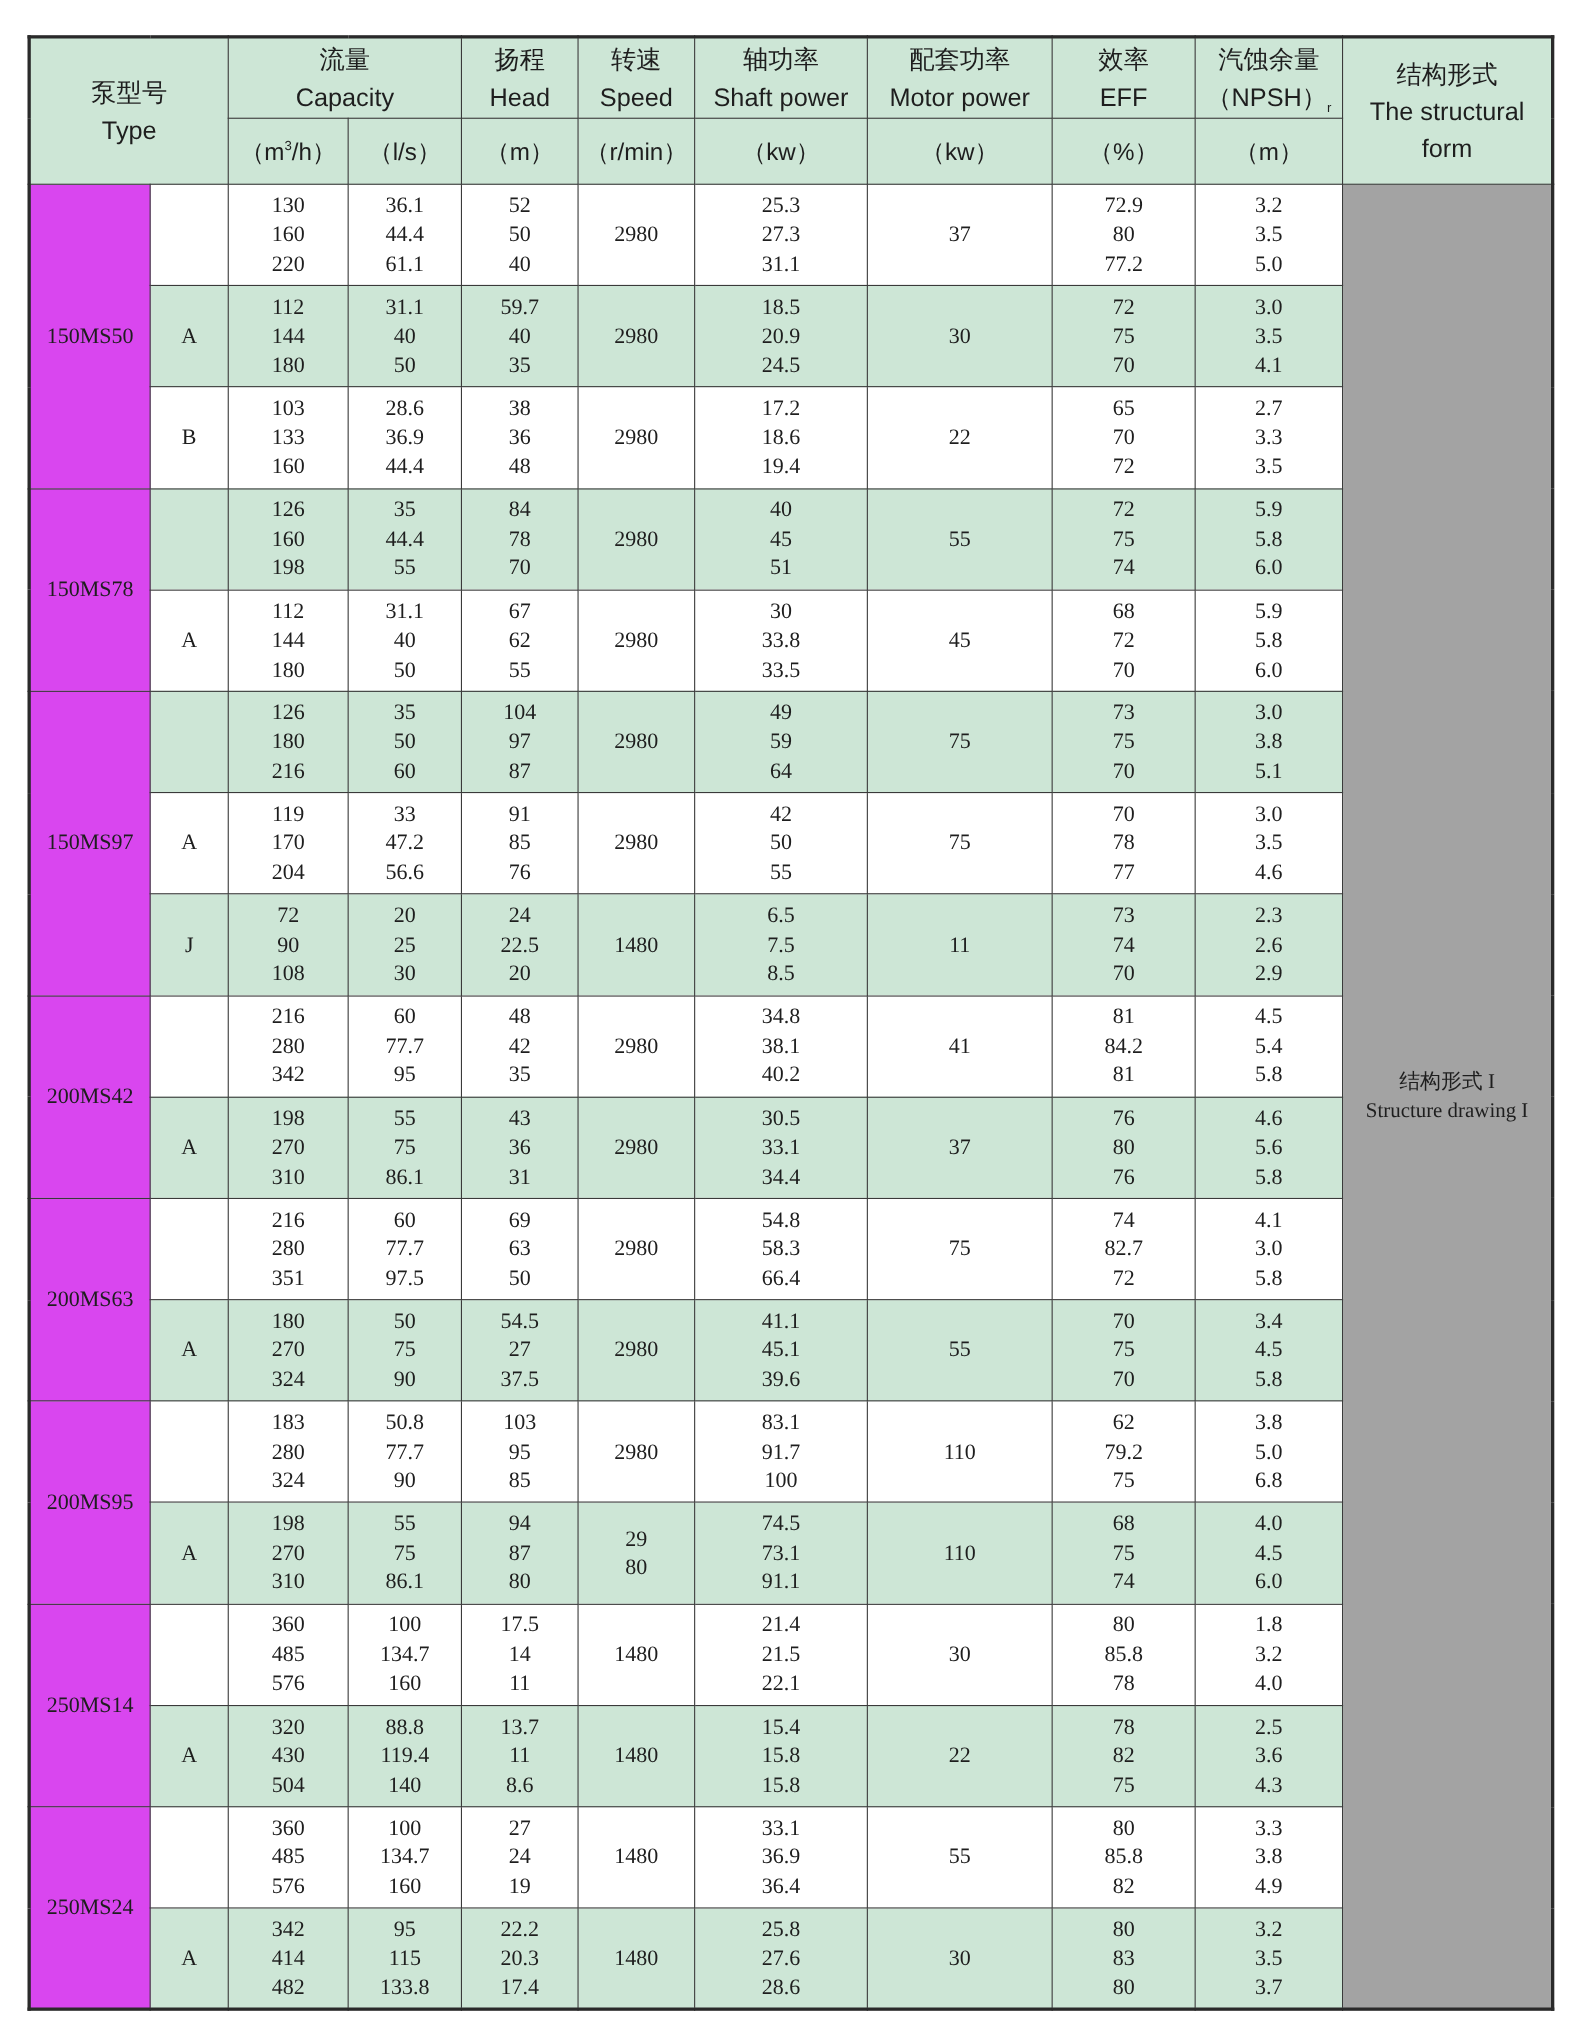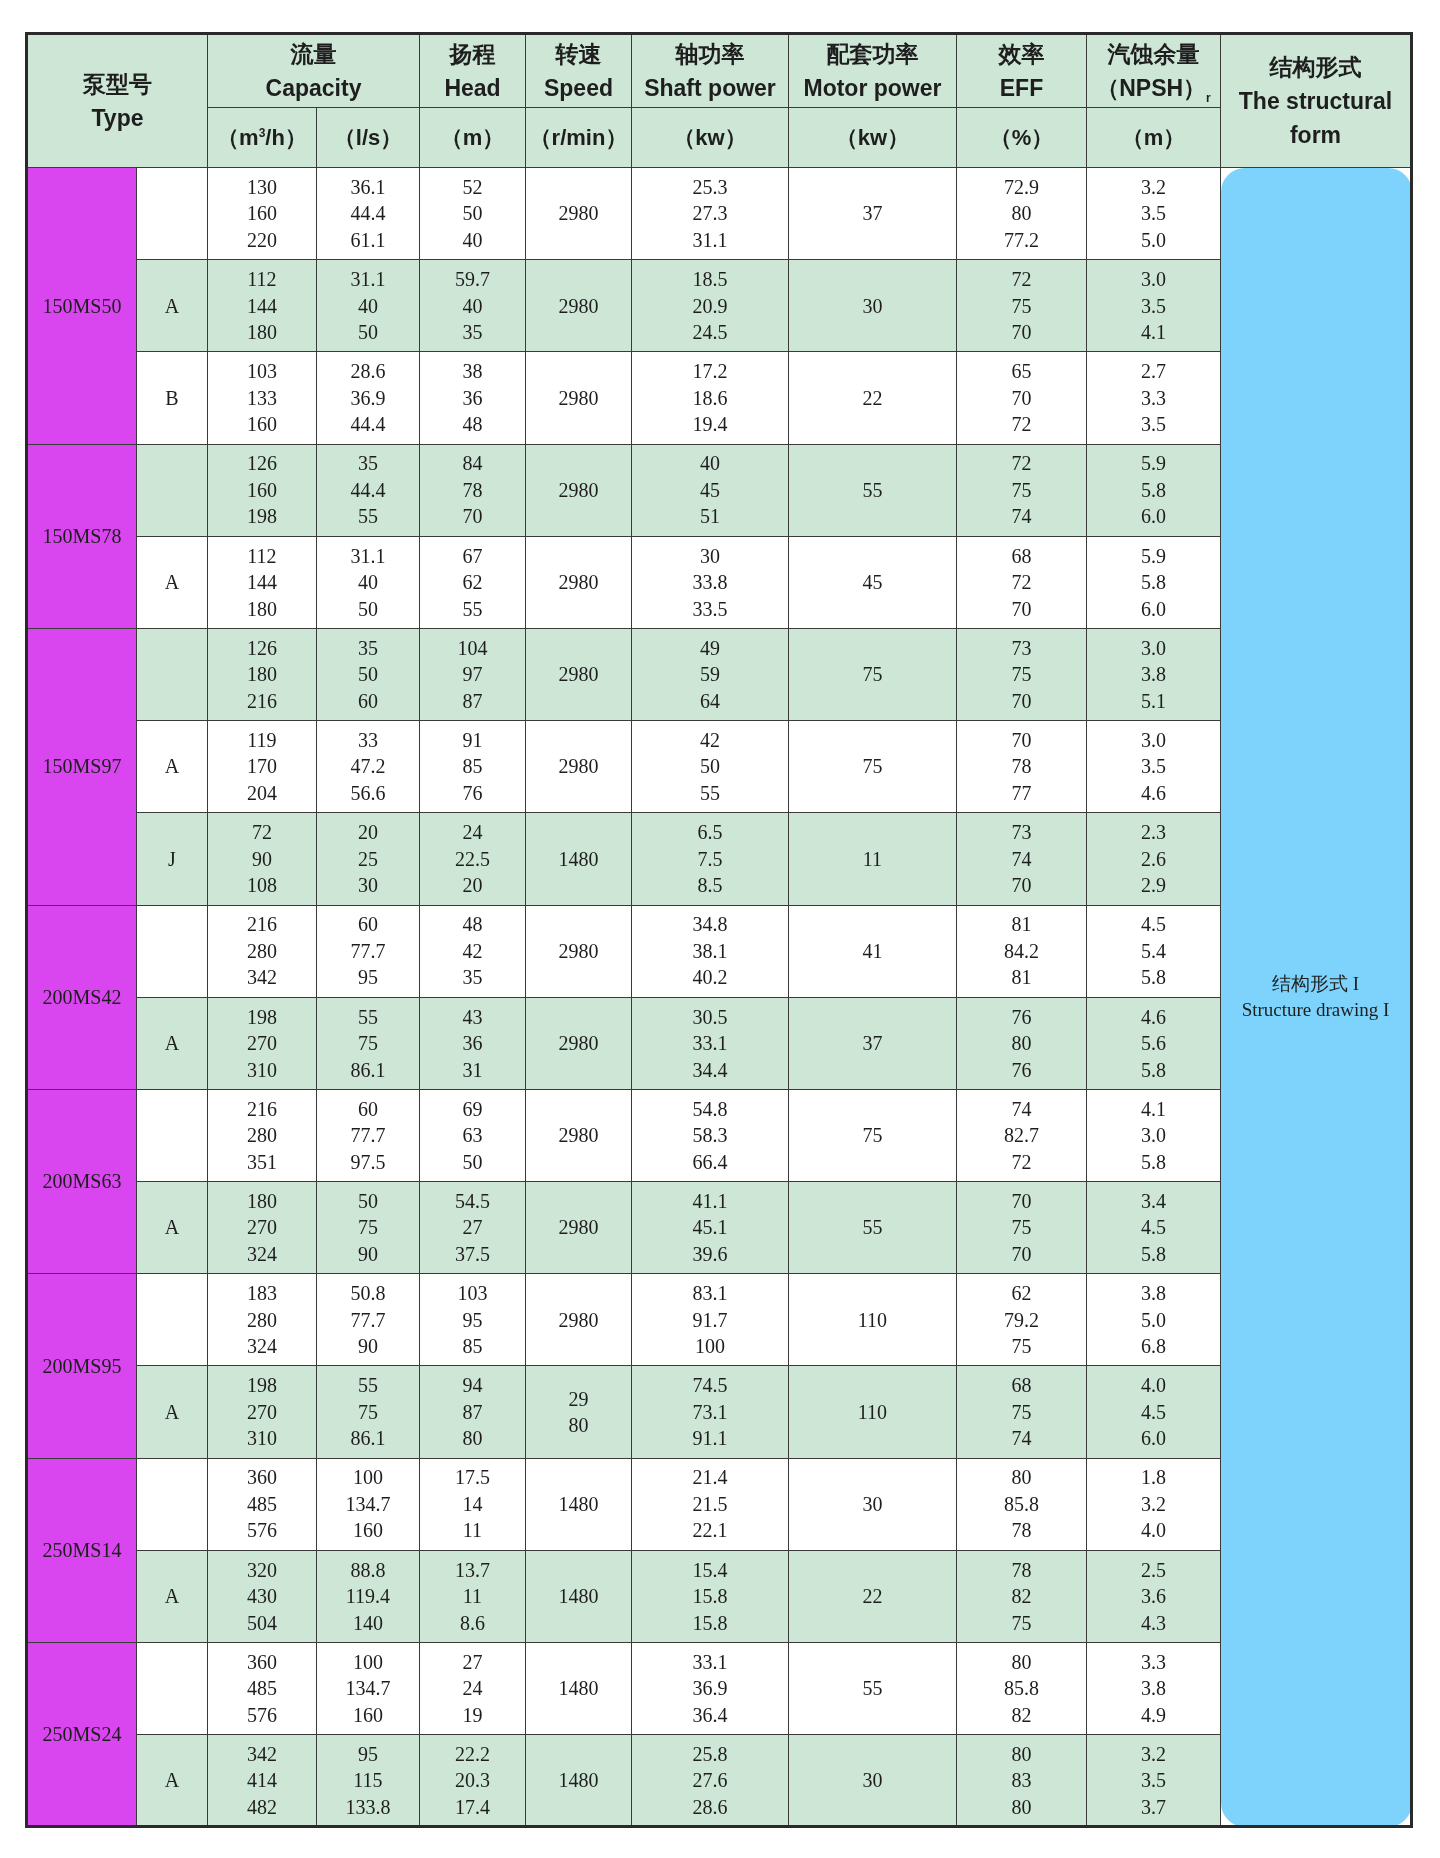--- a/index.html
+++ b/index.html
@@ -13,35 +13,35 @@
   #sheet td, #sheet th {
     border: 1.5px solid #3a3a3a;
     padding: 0;
     text-align: center;
     vertical-align: middle;
     color: #1e1e1e;
   }
   #sheet th {
     background: #cde6d6;
     font-family: "Liberation Sans", "DejaVu Sans", sans-serif;
-    font-weight: bold;
+    font-weight: normal;
     font-size: 23px;
     line-height: 34px;
     text-align: center;
   }
   #sheet th.unit { font-size: 22px; line-height: 28px; }
   #sheet td {
     font-family: "Liberation Serif", "DejaVu Serif", serif;
     font-size: 20px;
     line-height: 26.5px;
   }
   #sheet tr.g td.v { background: #cde6d6; }
   #sheet tr.w td.v { background: #ffffff; }
   #sheet td.type { background: #d946ef; font-size: 20px; }
-  #sheet td.struct { background: #7dd3fc; font-size: 19px; line-height: 26px; border-radius: 24px; }
+  #sheet td.struct { background: #a3a3a3; font-size: 19px; line-height: 26px; }
   .sub { font-size: 12px; vertical-align: super; line-height: 0; }
   .subr { font-size: 12px; vertical-align: sub; line-height: 0; }
   tr.body-row { height: 92.2px; }
   .lines span { display: block; }
 </style>
 </head>
 <body>
 
 <table id="sheet">
   <colgroup>

